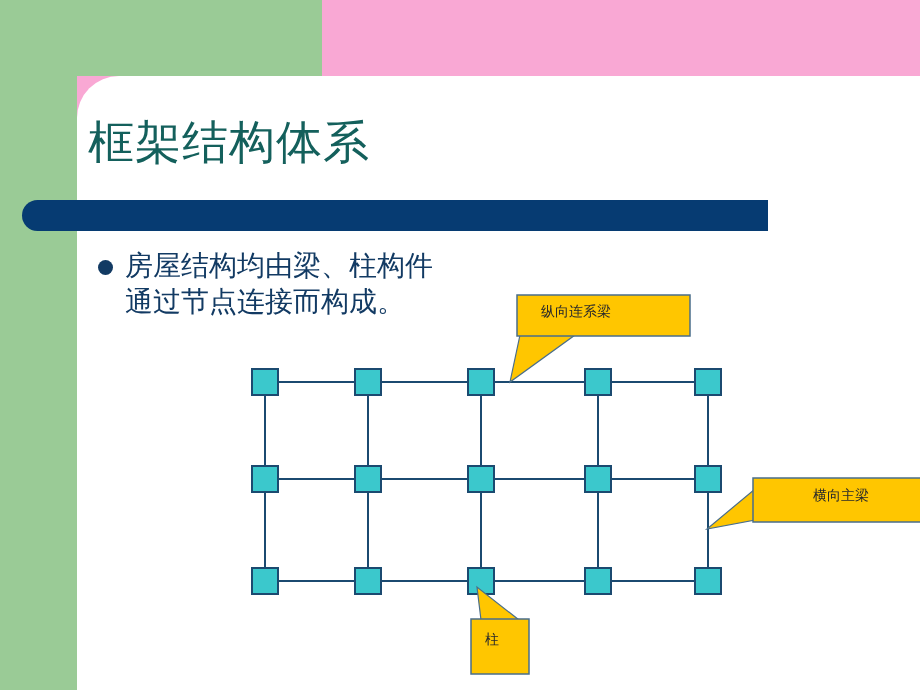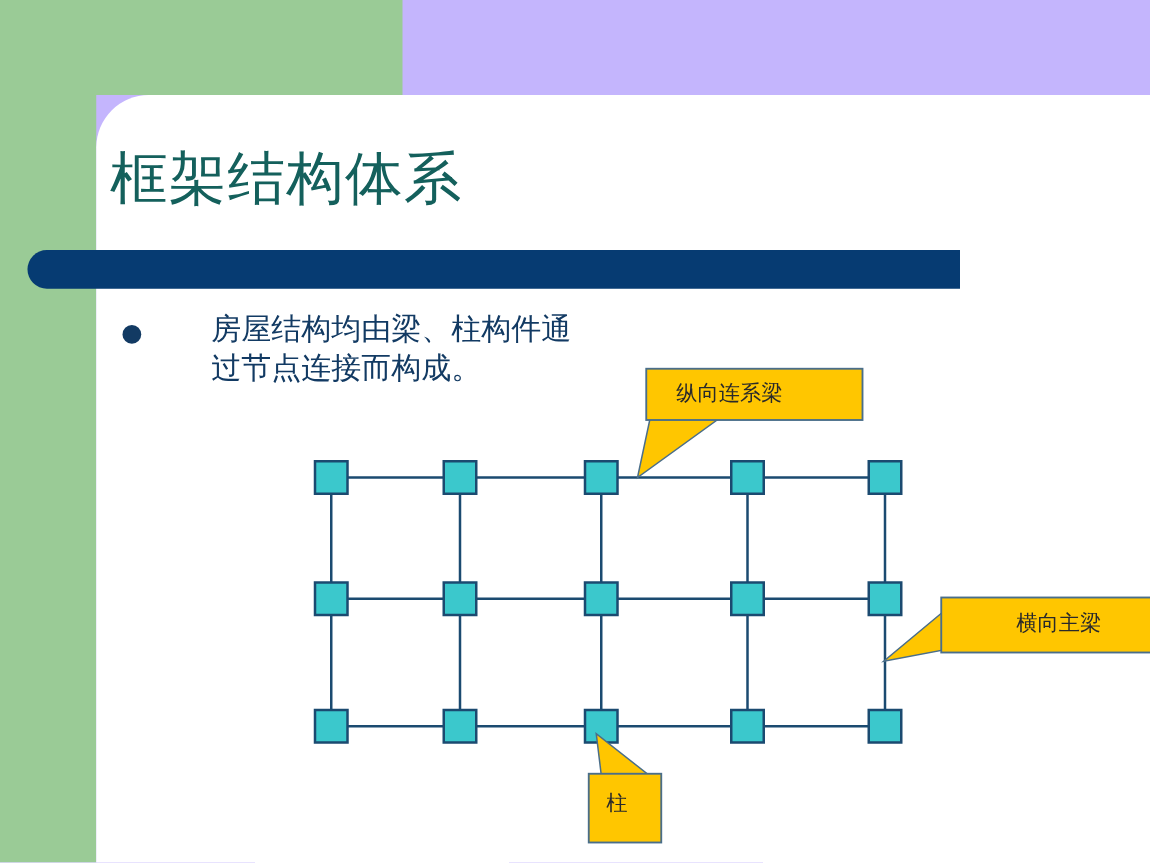--- a/index.html
+++ b/index.html
@@ -3,21 +3,21 @@
 <meta charset="utf-8">
 <style>
   html,body{margin:0;padding:0;}
   body{
     width:920px;height:690px;
     background:#ffffff;
     font-family:"DejaVu Sans","Liberation Sans",sans-serif;
     overflow:hidden;
     position:relative;
   }
-  #slide{position:absolute;left:0;top:0;width:920px;height:690px;background:#c4b5fd;overflow:hidden;}
+  #slide{position:absolute;left:0;top:0;width:920px;height:690px;background:#f9a8d4;overflow:hidden;}
 
   
   .green-top{
     position:absolute;left:0;top:0;width:322px;height:76px;
     background:#9ACB96;
   }
   .green-bar{
     position:absolute;left:0;top:0;width:77px;height:690px;
     background:#9ACB96;
   }
@@ -46,33 +46,32 @@
   
   .bullet-row{
     position:absolute;left:98px;top:248px;width:380px;
     display:flex;align-items:flex-start;
   }
   .bullet-dot{
     width:15px;height:15px;border-radius:50%;
     background:#123A63;flex:0 0 auto;margin-top:12px;margin-right:12px;
   }
   .bullet-text{
-    font-size:24px;line-height:1.28;color:#123A63;
+    font-size:28px;line-height:1.28;color:#123A63;
     max-width:330px;
     font-family:"DejaVu Sans","Liberation Sans",sans-serif;
-    margin-left:44px;
   }
 
   
   #diagram{position:absolute;left:0;top:0;width:920px;height:690px;}
 
   .callout-label{
     position:absolute;
     color:#2A2A2A;
-    font-size:17px;
+    font-size:14px;
     font-family:"DejaVu Sans","Liberation Serif",serif;
     white-space:nowrap;
     pointer-events:none;
   }
   #lbl-longitudinal{left:541px;top:303px;}
   #lbl-transverse{left:785px;top:487px;margin-left:28px;}
   #lbl-column{left:485px;top:631px;}
 </style>
 </head>
 <body>

